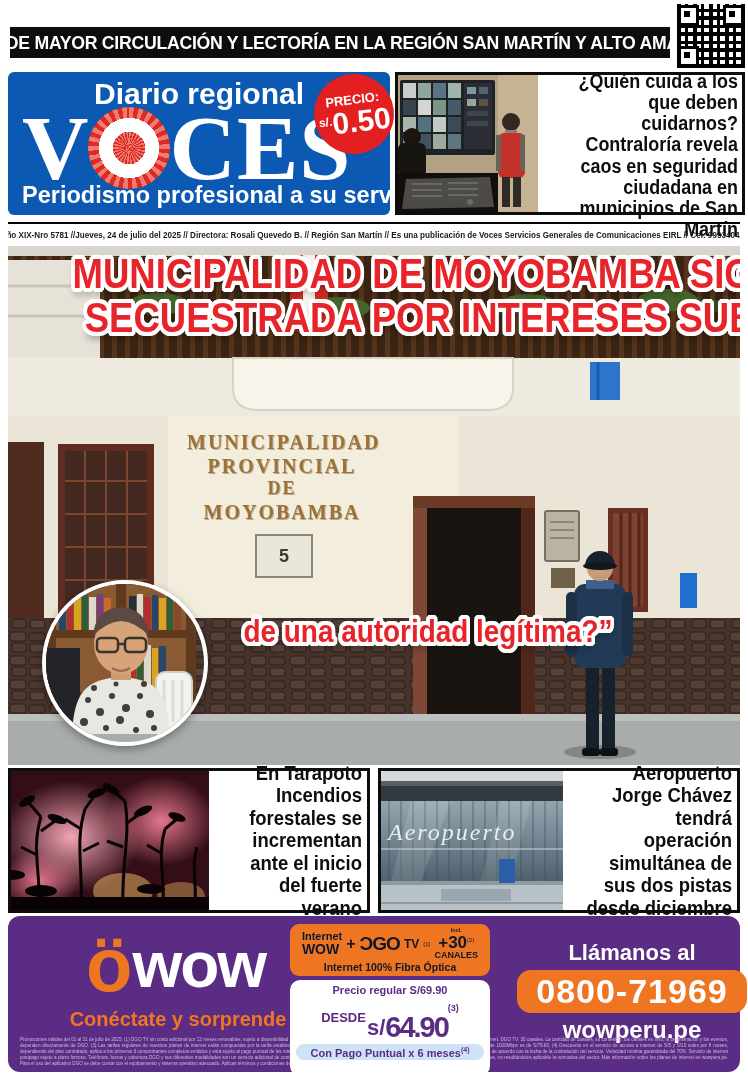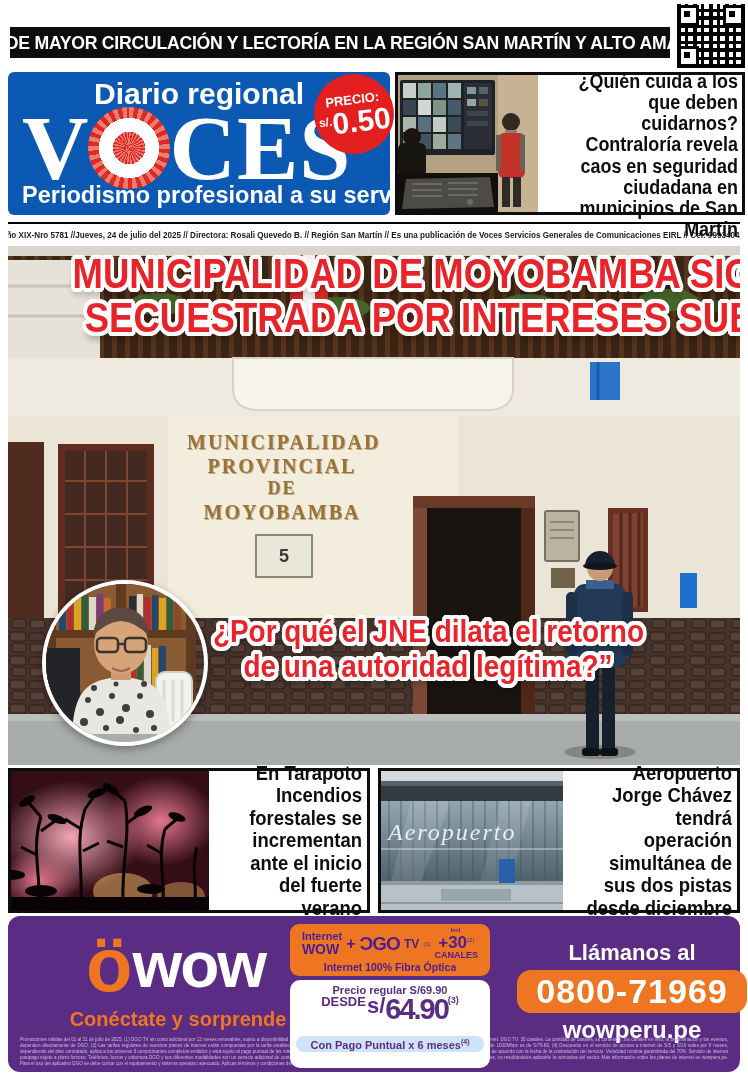--- a/index.html
+++ b/index.html
@@ -88,38 +88,38 @@
     font-style:italic;font-size:24px;letter-spacing:2px;opacity:.95;}
 
   
   .ad{left:8px;top:916px;width:732px;height:156px;background:#5b2c83;border-radius:12px;}
   .wow-logo{position:absolute;left:78px;top:14px;display:flex;align-items:center;}
   .wow-o{color:#ee7623;font-weight:900;font-size:76px;line-height:70px;}
   .wow-word{color:#fff;font-weight:900;font-size:64px;letter-spacing:-2px;line-height:64px;}
   .ad-tagline{position:absolute;left:40px;top:92px;width:260px;text-align:center;color:#ee7623;
     font-weight:700;font-size:20px;}
   .offer{position:absolute;left:282px;top:8px;width:200px;}
-  .bundle{background:#ee7623;border-radius:9px;padding:4px 6px 3px;color:#4c1d95;}
+  .bundle{background:#ee7623;border-radius:9px;padding:4px 6px 3px;color:#0f172a;}
   .bundle-row{display:flex;align-items:center;justify-content:center;gap:4px;}
   .b-int{display:flex;flex-direction:column;line-height:1;}
   .b-int .i1{font-size:11px;font-weight:700;}
   .b-int .i2{font-size:14px;font-weight:900;}
   .b-plus{font-size:16px;font-weight:900;}
   .b-dgo{font-size:19px;font-weight:900;letter-spacing:-1px;}
   .b-tv{font-size:12px;font-weight:700;}
   .b-sup{font-size:6px;vertical-align:super;}
   .b-30w{display:flex;flex-direction:column;align-items:center;line-height:1;}
   .b-incl{font-size:5.5px;font-weight:700;}
   .b-30{font-size:17px;font-weight:900;}
   .b-can{font-size:9px;font-weight:900;}
   .b-fibra{text-align:center;font-size:10.5px;font-weight:700;margin-top:1px;}
   .pricecard{margin-top:4px;background:#fff;border-radius:10px;padding:4px 6px 16px;text-align:center;
     color:#5b2c83;position:relative;z-index:3;}
   .pc-reg{font-size:11px;font-weight:700;}
-  .pc-row{display:flex;align-items:flex-start;justify-content:center;line-height:.9;margin-top:0;}
+  .pc-row{display:flex;align-items:flex-end;justify-content:center;line-height:.9;margin-top:8px;}
   .pc-desde{font-size:13px;font-weight:900;margin-bottom:16px;margin-right:1px;}
   .pc-cur{font-size:22px;font-weight:900;margin-bottom:2px;}
   .pc-val{font-size:29px;font-weight:700;letter-spacing:-2px;}
   .pc-sup{font-size:9px;font-weight:700;margin-bottom:28px;}
   .pc-pill{margin-top:4px;background:#cfe3f7;border-radius:11px;font-size:11px;font-weight:800;
     padding:2px 0;color:#5b2c83;}
   .contact{position:absolute;left:505px;top:24px;width:238px;text-align:center;color:#fff;}
   .c-call{font-size:22px;font-weight:600;}
   .c-pill{margin:4px auto 0;background:#ee7623;border-radius:14px;width:230px;padding:2px 0;
     font-size:34px;font-weight:900;letter-spacing:1px;}
@@ -333,21 +333,20 @@
     <div class="bsign">
       <div class="l">MUNICIPALIDAD</div>
       <div class="l">PROVINCIAL</div>
       <div class="l s">DE</div>
       <div class="l">MOYOBAMBA</div>
     </div>
 
     <div class="placard">5</div>
 
     <div class="quote">
-      <div><span class="outline-red">¿Por qué el JNE dilata el retorno</span></div>
       <div><span class="outline-red">de una autoridad legítima?”</span></div>
     </div>
 
     <div class="portrait">
       <svg width="150" height="150" viewBox="0 0 150 150">
         <rect width="150" height="150" fill="#8a5a33"></rect>
         <rect x="0" y="0" width="10" height="150" fill="#5f3a1f"></rect>
         <rect x="70" y="0" width="10" height="150" fill="#5f3a1f"></rect>
         <rect x="140" y="0" width="10" height="150" fill="#5f3a1f"></rect>
         <rect x="0" y="46" width="150" height="8" fill="#5f3a1f"></rect>

